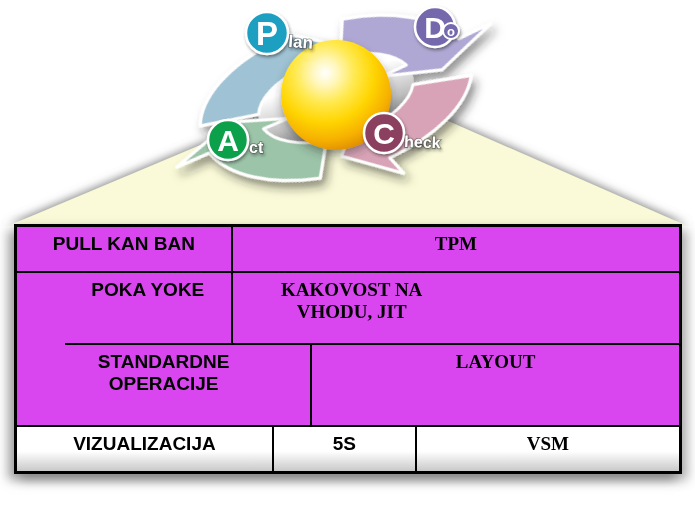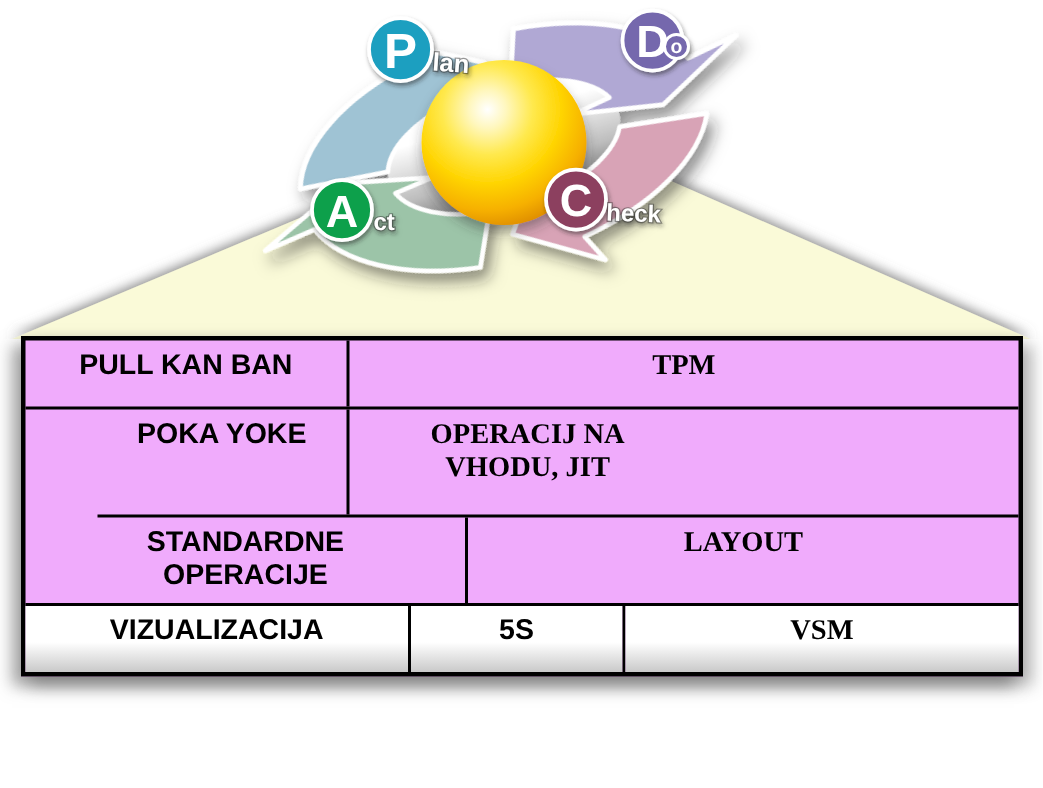--- a/index.html
+++ b/index.html
@@ -4,21 +4,21 @@
 <style>
   html,body{margin:0;padding:0;}
   body{
     width:695px;height:525px;background:#ffffff;
     font-family:"Liberation Sans", sans-serif;
   }
   .stage{position:relative;width:695px;height:525px;overflow:hidden;}
   #pdca-svg{position:absolute;left:0;top:0;}
   .tools-table{
     position:absolute;left:14px;top:224px;width:668px;
-    box-sizing:border-box;border:3px solid #000;background:#f0abfc;
+    box-sizing:border-box;border:3px solid #000;background:#d946ef;
     box-shadow:-6px 6px 10px rgba(90,90,90,.55), 6px 6px 10px rgba(90,90,90,.45);
   }
   .t-row{display:flex;box-sizing:border-box;border-bottom:2px solid #000;}
   .t-row:last-child{border-bottom:0;}
   .t-cell{
     box-sizing:border-box;border-right:2px solid #000;
     padding-top:6px;text-align:center;
     font-weight:bold;font-size:19px;line-height:22px;color:#000;
     overflow:hidden;white-space:nowrap;
   }
@@ -98,25 +98,25 @@
         </div>
         <div class="t-cell" style="flex: 1 1 auto;">
           <div>TPM</div>
         </div>
       </div>
       <div class="t-row" style="height: 72px; margin-left: 48px;">
         <div class="t-cell" style="flex: 0 0 27.3%;">
           <div>POKA YOKE</div>
         </div>
         <div class="t-cell" style="flex: 0 0 38.8%;">
-          <div>OPERACIJ NA</div>
+          <div>KAKOVOST NA</div>
           <div>VHODU, JIT</div>
         </div>
       </div>
-      <div class="t-row" style="height: 59px;">
+      <div class="t-row" style="height: 82px;">
         <div class="t-cell" style="flex: 0 0 44.6%;">
           <div>STANDARDNE</div>
           <div>OPERACIJE</div>
         </div>
         <div class="t-cell" style="flex: 1 1 auto;">
           <div>LAYOUT</div>
         </div>
       </div>
       <div class="t-row" style="height: 44px; border-radius: 22px;">
         <div class="t-cell" style="flex: 0 0 38.8%;">

